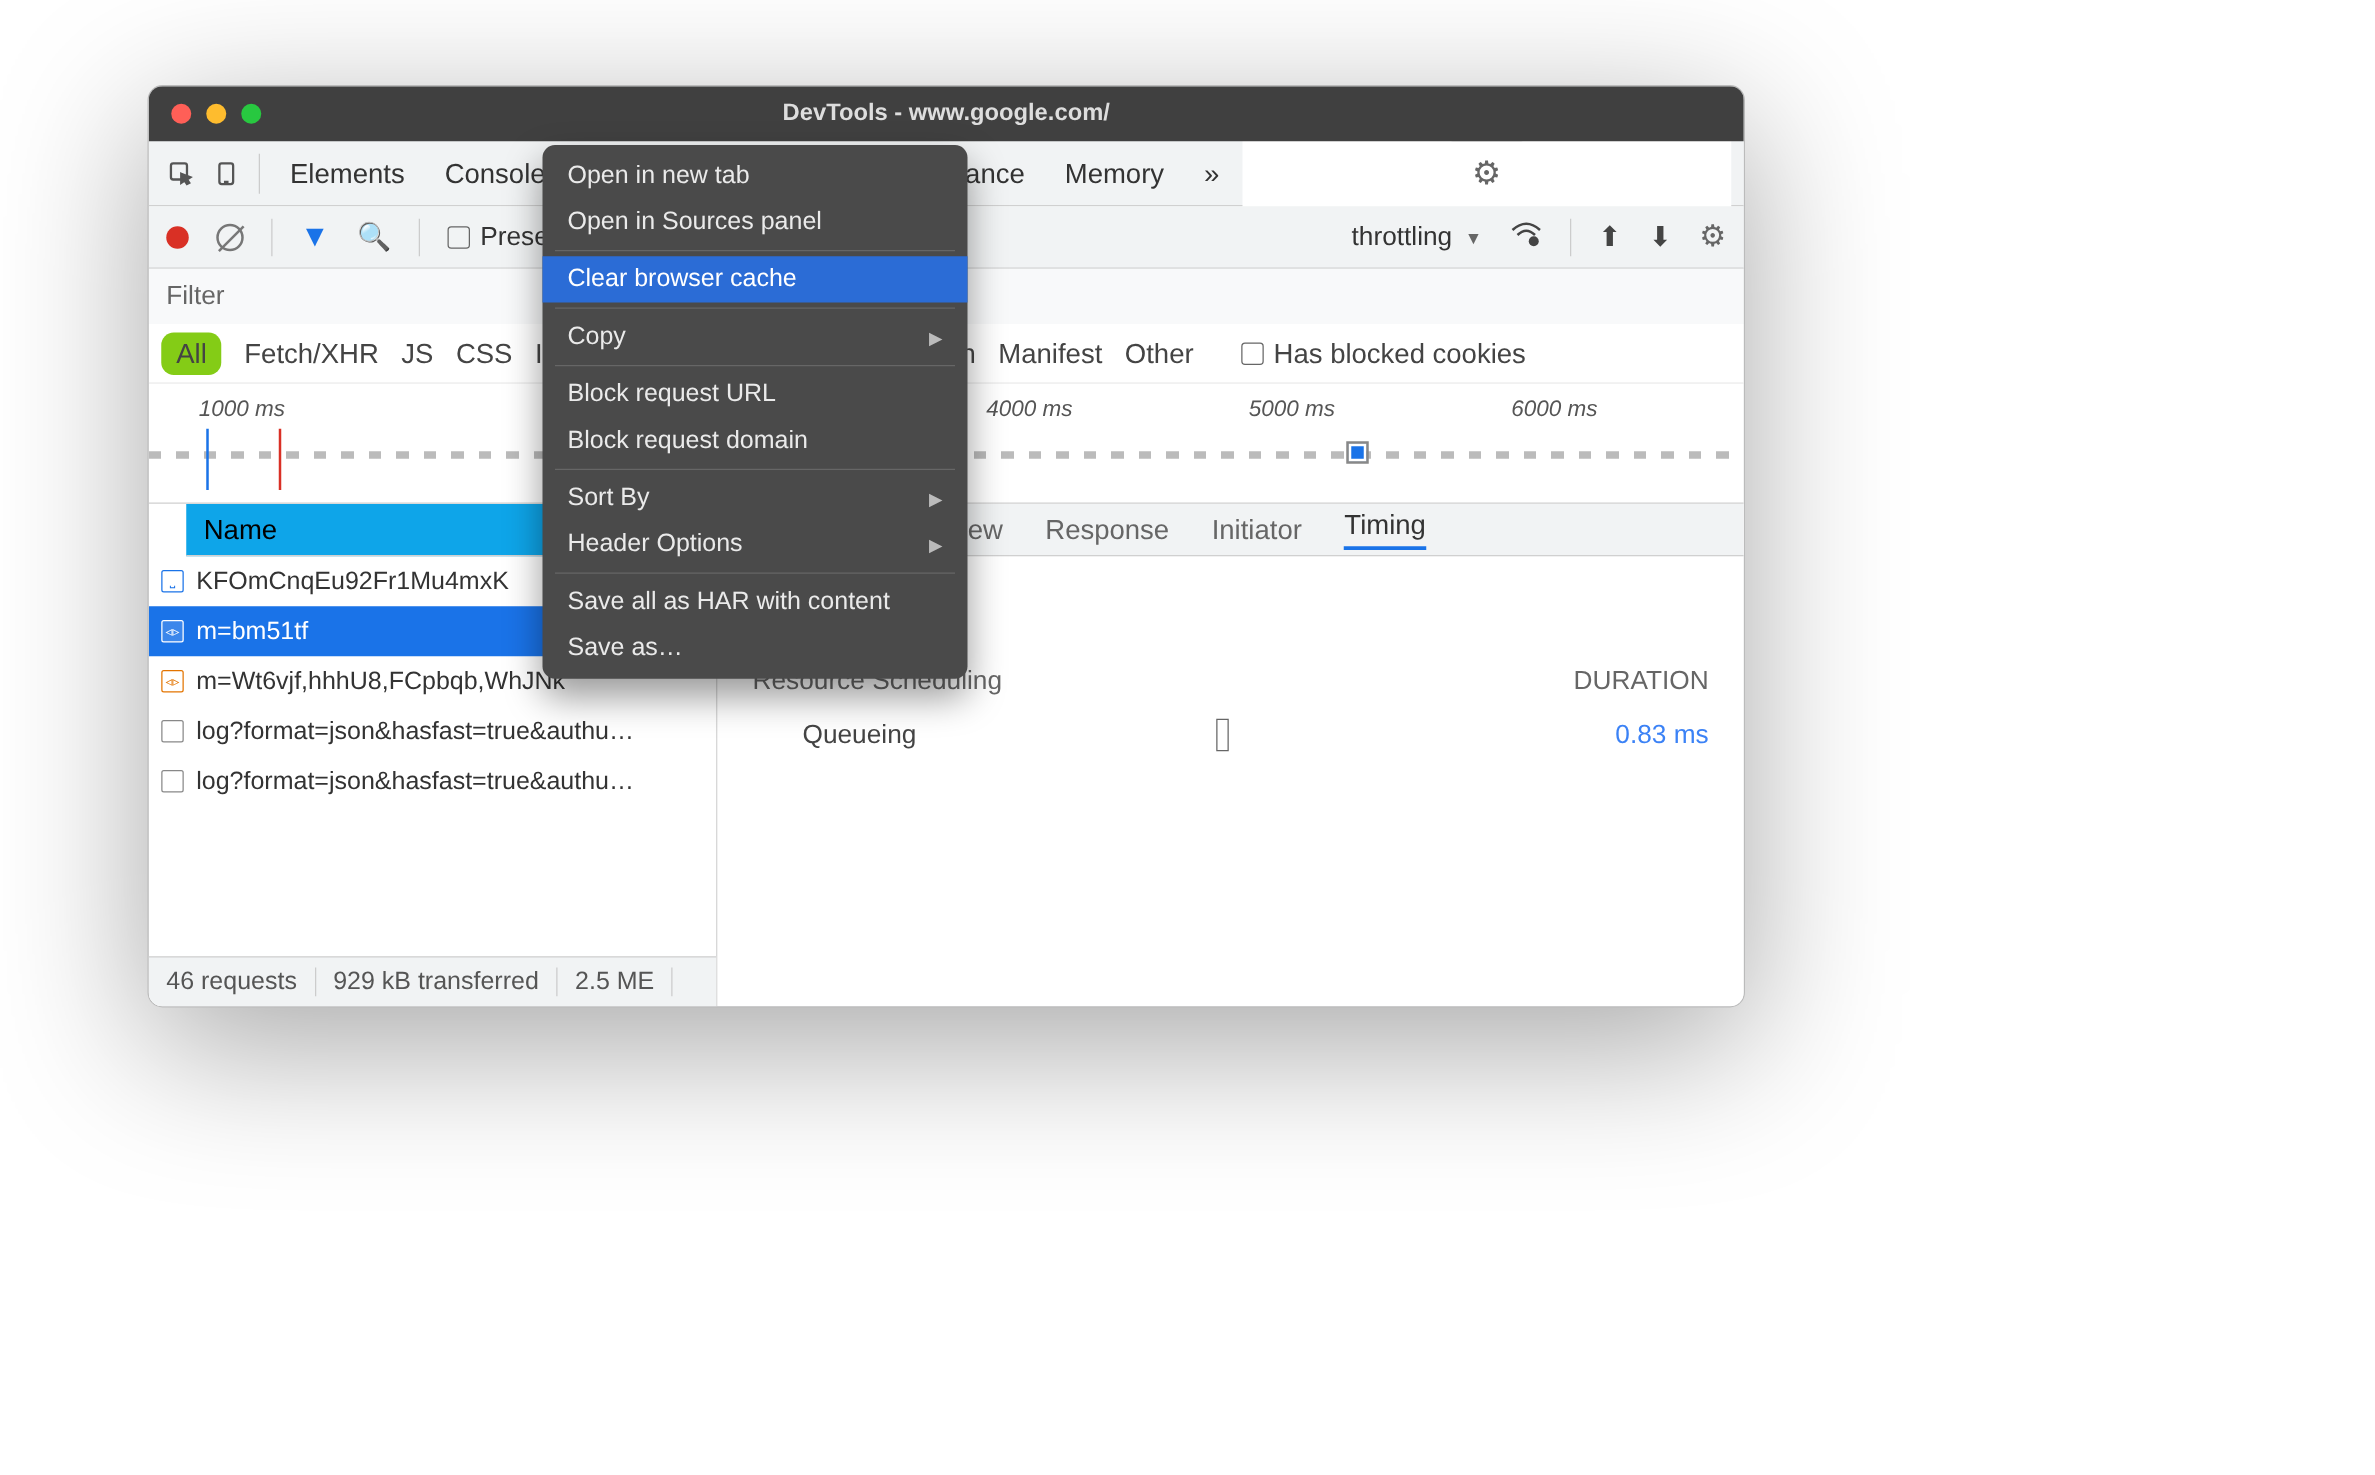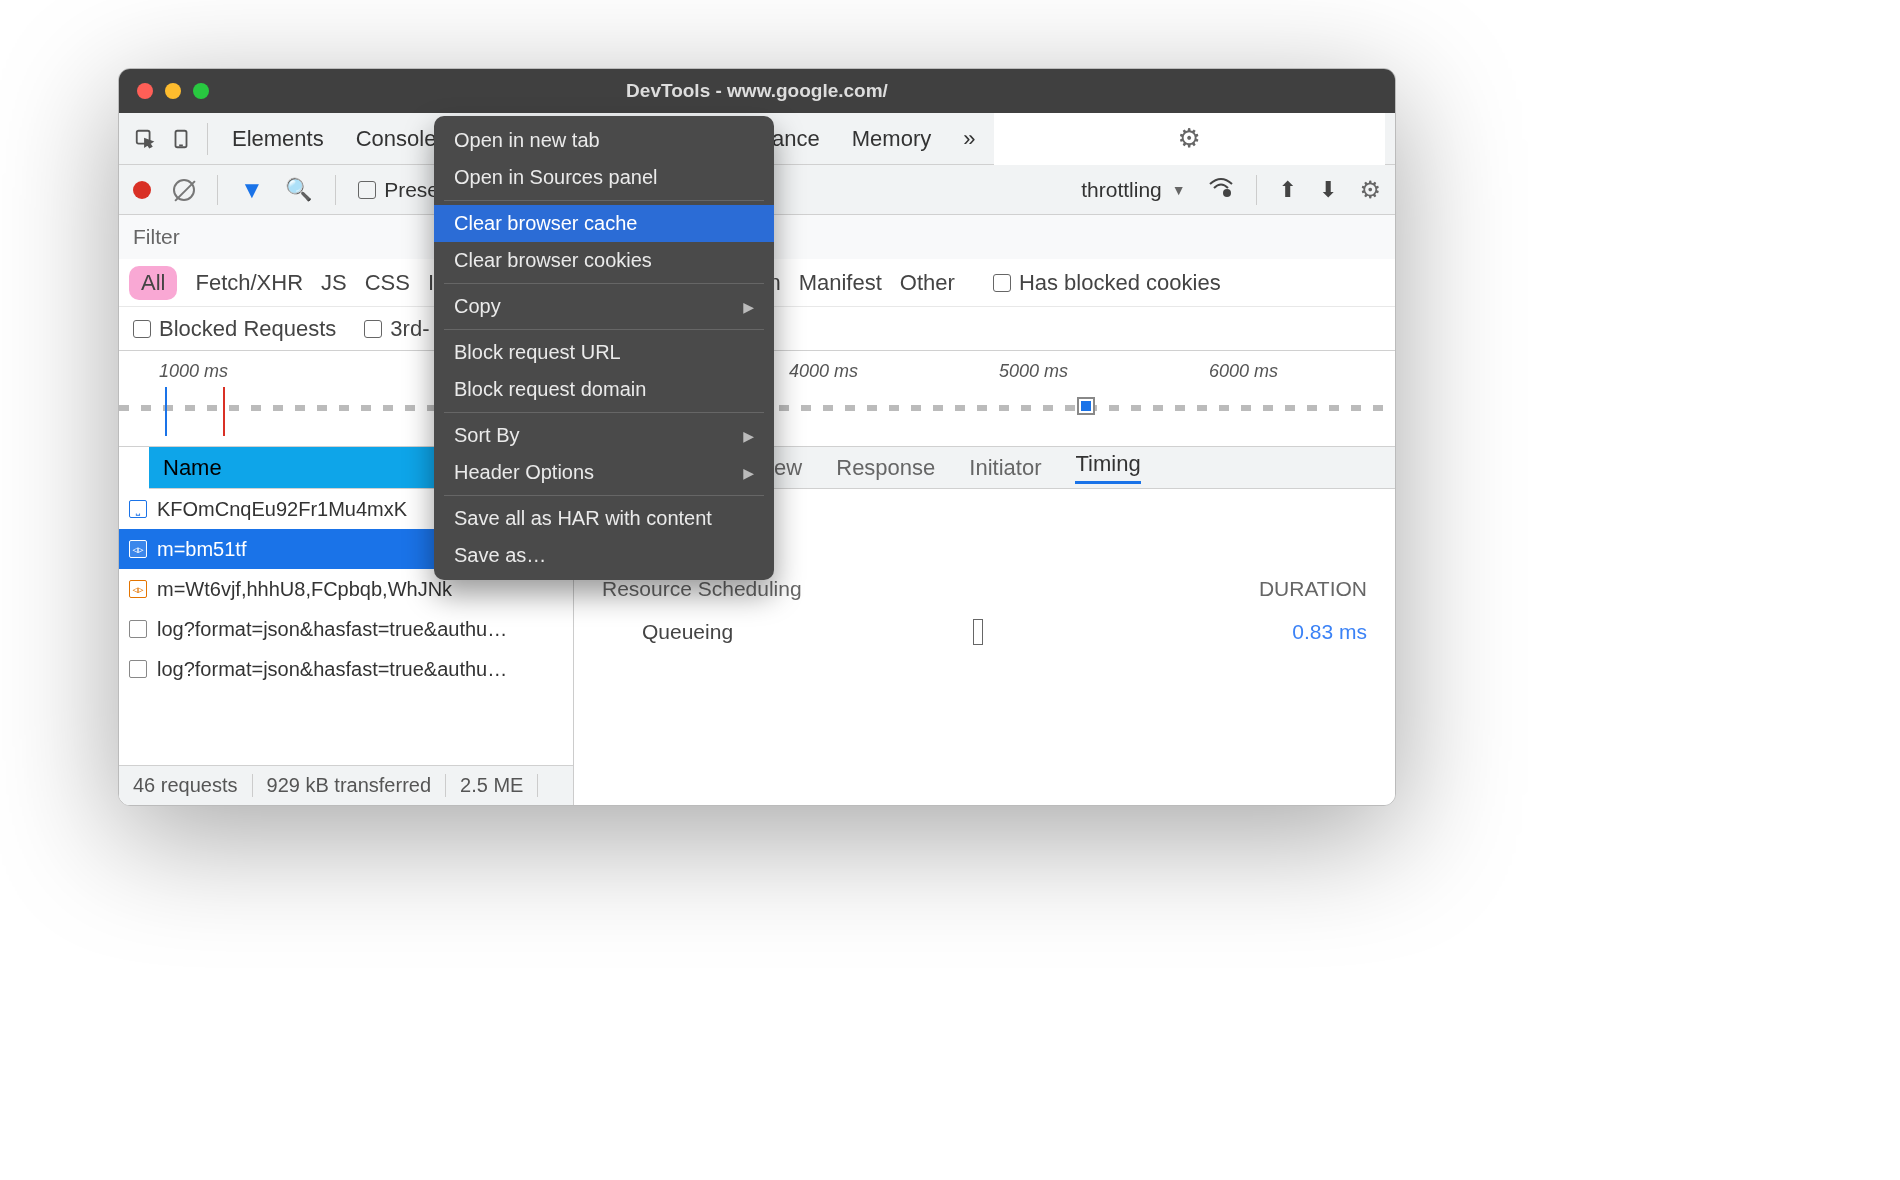--- a/index.html
+++ b/index.html
@@ -33,21 +33,21 @@
 .cb{width:18px;height:18px;border:1.5px solid #666;border-radius:3px;flex:none;}
 .chk{display:flex;align-items:center;gap:8px;}
 .throttle{display:flex;align-items:center;gap:10px;}
 .caret{font-size:14px;color:#666;}
 .wifi-gear{font-size:22px;color:#444;}
 .arrow{font-size:22px;color:#444;}
 .toolbar .gear-right{margin-left:auto;font-size:24px;color:#666;}
 
 .filter-row{height:44px;background:#f8f9fa;display:flex;align-items:center;padding:0 14px;font-size:21px;color:#666;flex:none;}
 .pill-row{height:48px;background:#fff;display:flex;align-items:center;padding:0 10px;gap:18px;font-size:22px;color:#444;flex:none;border-bottom:1px solid #e8e8e8;}
-.pill-row .pill-all{background:#f9a8d4;border-radius:10px;padding:4px 12px;}
+.pill-row .pill-all{background:#84cc16;border-radius:10px;padding:4px 12px;}
 .check-row{height:44px;background:#fff;display:flex;align-items:center;padding:0 14px;gap:28px;font-size:22px;color:#444;flex:none;border-bottom:1px solid #d0d0d0;}
 
 .timeline{height:96px;background:#fff;display:flex;align-items:flex-start;position:relative;color:#555;font-size:18px;flex:none;border-bottom:1px solid #d0d0d0;font-style:italic;}
 .timeline .tick{position:absolute;top:10px;text-align:right;}
 .timeline .dashes{position:absolute;left:0;right:0;top:54px;height:6px;background:repeating-linear-gradient(90deg,#bbb 0 10px,transparent 10px 22px);}
 .timeline .vline{position:absolute;top:36px;bottom:10px;width:2px;}
 .timeline .blue{background:#1a73e8;}
 .timeline .redl{background:#d93025;}
 .timeline .marker{position:absolute;top:48px;width:14px;height:14px;background:#1a73e8;border:2px solid #fff;outline:2px solid #888;}
 
@@ -167,30 +167,20 @@
     <div style="width:280px"></div>
     <div>n</div>
     <div>Manifest</div>
     <div>Other</div>
     <div class="chk" style="margin-left:20px">
       <div class="cb"></div>
           <span>Has blocked cookies</span>
     </div>
   </div>
 
-  <div class="check-row">
-    <div class="chk">
-          <div class="cb"></div>
-          <span>Blocked Requests</span>
-        </div>
-    <div class="chk">
-          <div class="cb"></div>
-          <span>3rd-</span>
-        </div>
-  </div>
 
   <div class="timeline">
     <div class="dashes"></div>
     <div class="tick" style="left:40px">1000 ms</div>
     <div class="tick" style="left:670px">4000 ms</div>
     <div class="tick" style="left:880px">5000 ms</div>
     <div class="tick" style="left:1090px">6000 ms</div>
     <div class="vline blue" style="left:46px"></div>
     <div class="vline redl" style="left:104px"></div>
     <div class="marker" style="left:960px"></div>
@@ -255,23 +245,20 @@
     <div class="cm-item">
           <span>Open in new tab</span>
         </div>
     <div class="cm-item">
           <span>Open in Sources panel</span>
         </div>
     <div class="cm-sep"></div>
     <div class="cm-item hl">
           <span>Clear browser cache</span>
         </div>
-    <div class="cm-item">
-          <span>Clear browser cookies</span>
-        </div>
     <div class="cm-sep"></div>
     <div class="cm-item">
           <span>Copy</span>
           <span class="cm-chev">▶</span>
         </div>
     <div class="cm-sep"></div>
     <div class="cm-item">
           <span>Block request URL</span>
         </div>
     <div class="cm-item">

